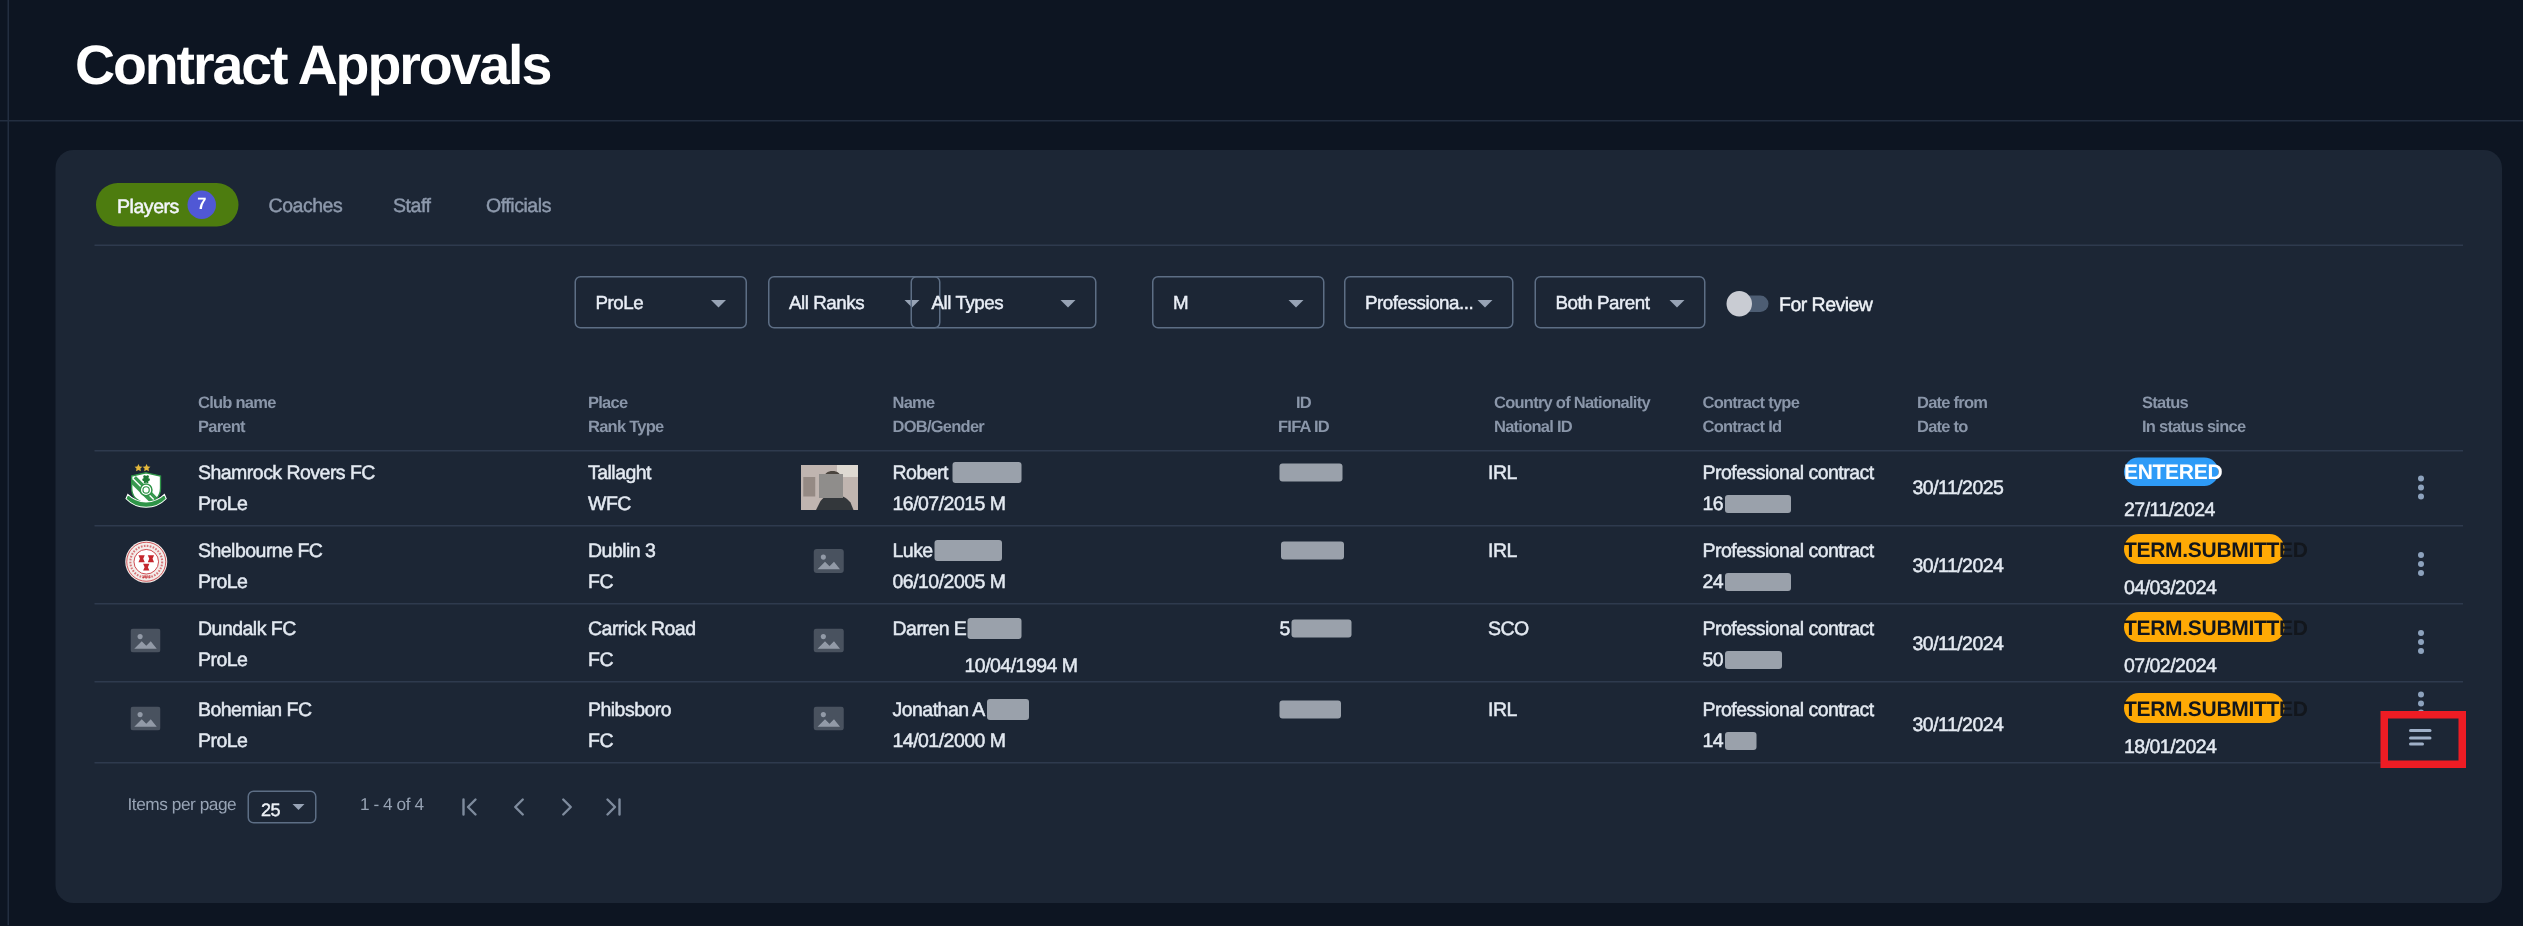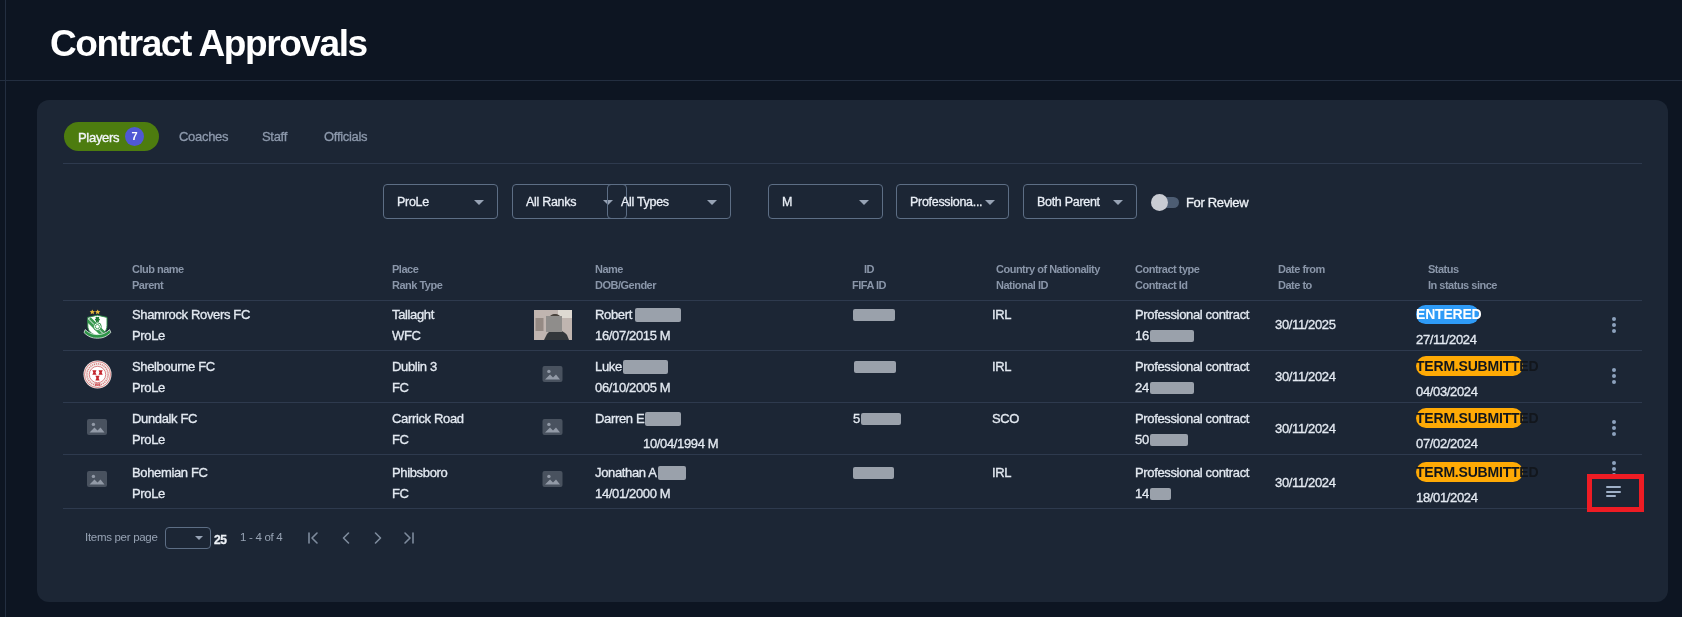--- a/index.html
+++ b/index.html
@@ -219,21 +219,21 @@
         <i></i>
         <i></i>
       </div>
 
     <div class="abs" style="left:1569px; top:386px; width:15px; height:2px; background:#9fb0c8; border-radius:1px;"></div>
     <div class="abs" style="left:1569px; top:390.5px; width:15px; height:2px; background:#9fb0c8; border-radius:1px;"></div>
     <div class="abs" style="left:1569px; top:395px; width:10px; height:2px; background:#9fb0c8; border-radius:1px;"></div>
 
     <span class="abs" style="left:48px; top:431px; font-size:11.5px; letter-spacing:-0.3px; color:#97a3b4;">Items per page</span>
     <div class="abs" style="left:128px; top:427px; width:46px; height:22px; border:1px solid #5d6e85; border-radius:4px;">
-      <span class="abs" style="left:8px; top:4.5px; font-size:12px; font-weight:700; -webkit-text-stroke:0.3px #eef2f7; letter-spacing:-0.3px; color:#eef2f7;margin-left:40px;">25</span>
+      <span class="abs" style="left:8px; top:4.5px; font-size:12px; font-weight:400; -webkit-text-stroke:0.3px #eef2f7; letter-spacing:-0.3px; color:#eef2f7;">25</span>
       <span class="abs" style="right:7px; top:8px; width:0; height:0; border-left:4px solid transparent; border-right:4px solid transparent; border-top:4px solid #97a3b5;"></span>
     </div>
     <span class="abs" style="left:203px; top:431px; font-size:11.5px; letter-spacing:-0.3px; color:#97a3b4;">1 - 4 of 4</span>
     <svg class="abs" style="left:269px; top:431px;" width="14" height="14" viewBox="0 0 14 14">
         <path d="M3 2 v10 M11 2 L6 7 L11 12" stroke="#7e8b9d" stroke-width="1.6" fill="none" stroke-linecap="round" stroke-linejoin="round"></path>
       </svg>
     <svg class="abs" style="left:302px; top:431px;" width="14" height="14" viewBox="0 0 14 14">
         <path d="M9.5 2 L4.5 7 L9.5 12" stroke="#7e8b9d" stroke-width="1.6" fill="none" stroke-linecap="round" stroke-linejoin="round"></path>
       </svg>
     <svg class="abs" style="left:334px; top:431px;" width="14" height="14" viewBox="0 0 14 14">

